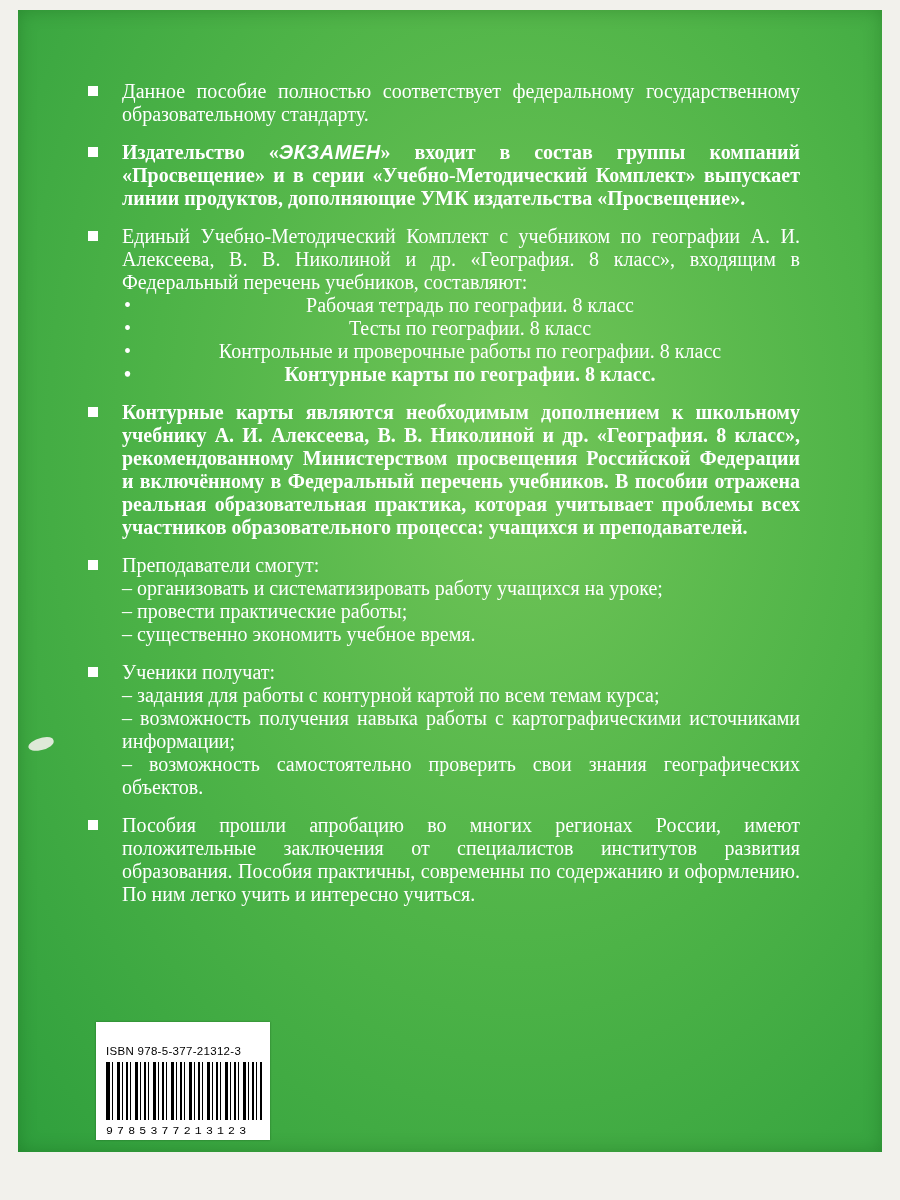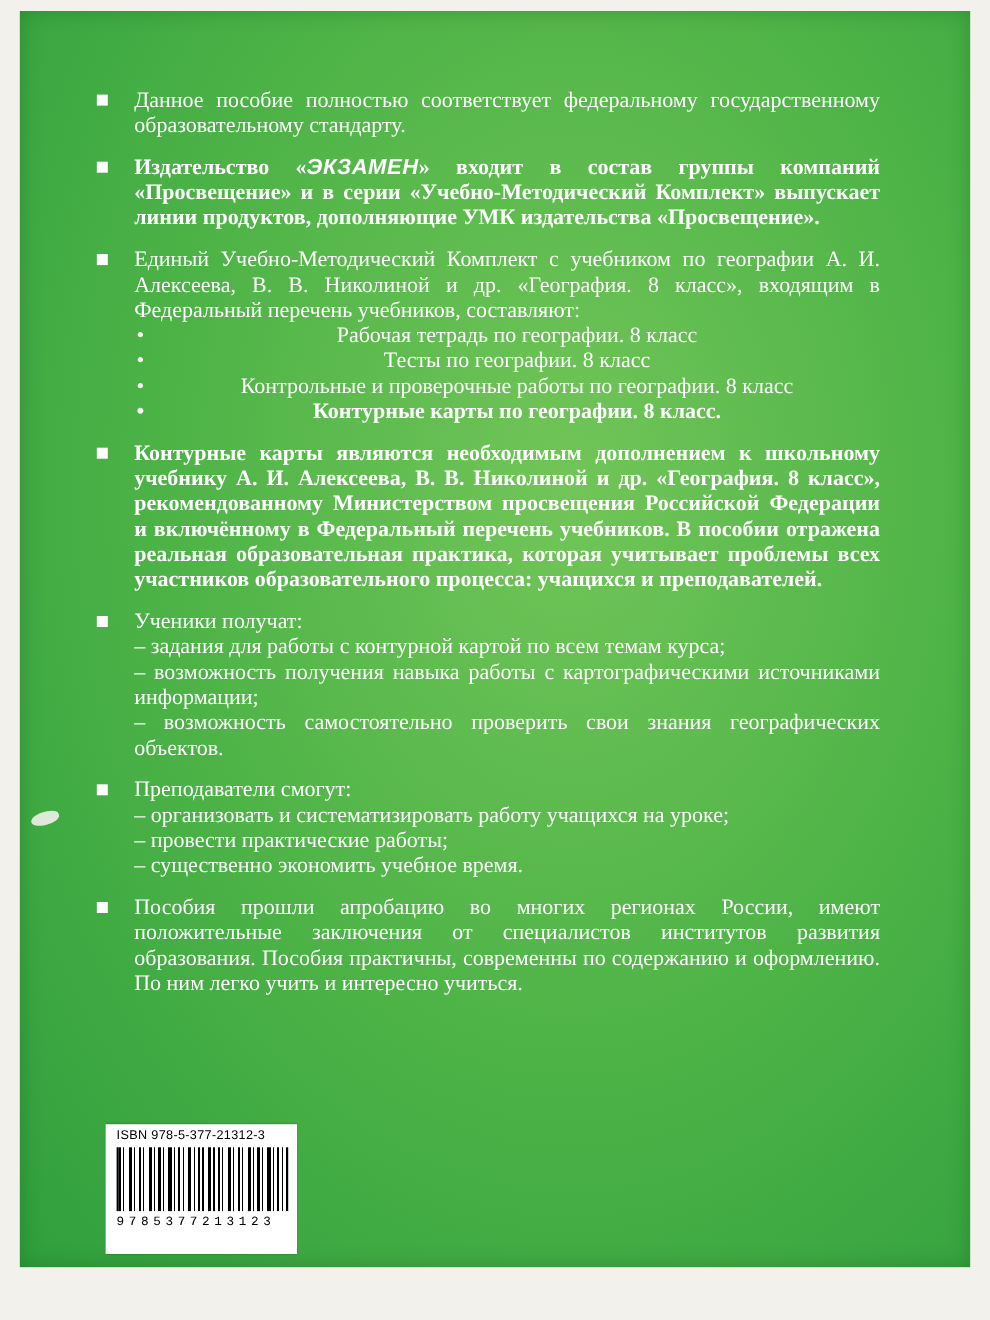--- a/index.html
+++ b/index.html
@@ -85,21 +85,21 @@
   }
   
   .isbn-box {
     position: absolute;
     left: 78px;
     top: 1012px;
     width: 174px;
     height: 118px;
     background: #ffffff;
     color: #000000;
-    padding: 4px 10px;
+    padding: 23px 10px;
     box-sizing: border-box;
     box-shadow: 0 0 2px rgba(0,40,0,0.4);
   }
   .isbn-label {
     font-family: "Liberation Sans", sans-serif;
     font-size: 11.5px;
     letter-spacing: 0.3px;
     white-space: nowrap;
   }
   .barcode {
@@ -158,32 +158,32 @@
       </ul>
     </div>
 
     <div class="block bold">
       <span class="sq"></span>
       <p>Контурные карты являются необходимым дополнением к школьному учебнику А. И. Алексеева, В. В. Николиной и др. «География. 8 класс», рекомендованному Министерством просвещения Российской Федерации и включённому в Федеральный перечень учебников. В пособии отражена реальная образовательная практика, которая учитывает проблемы всех участников образовательного процесса: учащихся и преподавателей.</p>
     </div>
 
     <div class="block">
       <span class="sq"></span>
+      <p>Преподаватели смогут:</p>
+      <p class="dash-item">– организовать и систематизировать работу учащихся на уроке;</p>
+      <p class="dash-item">– провести практические работы;</p>
+      <p class="dash-item">– существенно экономить учебное время.</p>
+    </div>
+
+    <div class="block">
+      <span class="sq"></span>
       <p>Ученики получат:</p>
       <p class="dash-item">– задания для работы с контурной картой по всем темам курса;</p>
       <p class="dash-item">– возможность получения навыка работы с картографическими источниками информации;</p>
       <p class="dash-item">– возможность самостоятельно проверить свои знания географических объектов.</p>
-    </div>
-
-    <div class="block">
-      <span class="sq"></span>
-      <p>Преподаватели смогут:</p>
-      <p class="dash-item">– организовать и систематизировать работу учащихся на уроке;</p>
-      <p class="dash-item">– провести практические работы;</p>
-      <p class="dash-item">– существенно экономить учебное время.</p>
     </div>
 
     <div class="block">
       <span class="sq"></span>
       <p>Пособия прошли апробацию во многих регионах России, имеют положительные заключения от специалистов институтов развития образования. Пособия практичны, современны по содержанию и оформлению. По ним легко учить и интересно учиться.</p>
     </div>
 
 
   </div>
 

